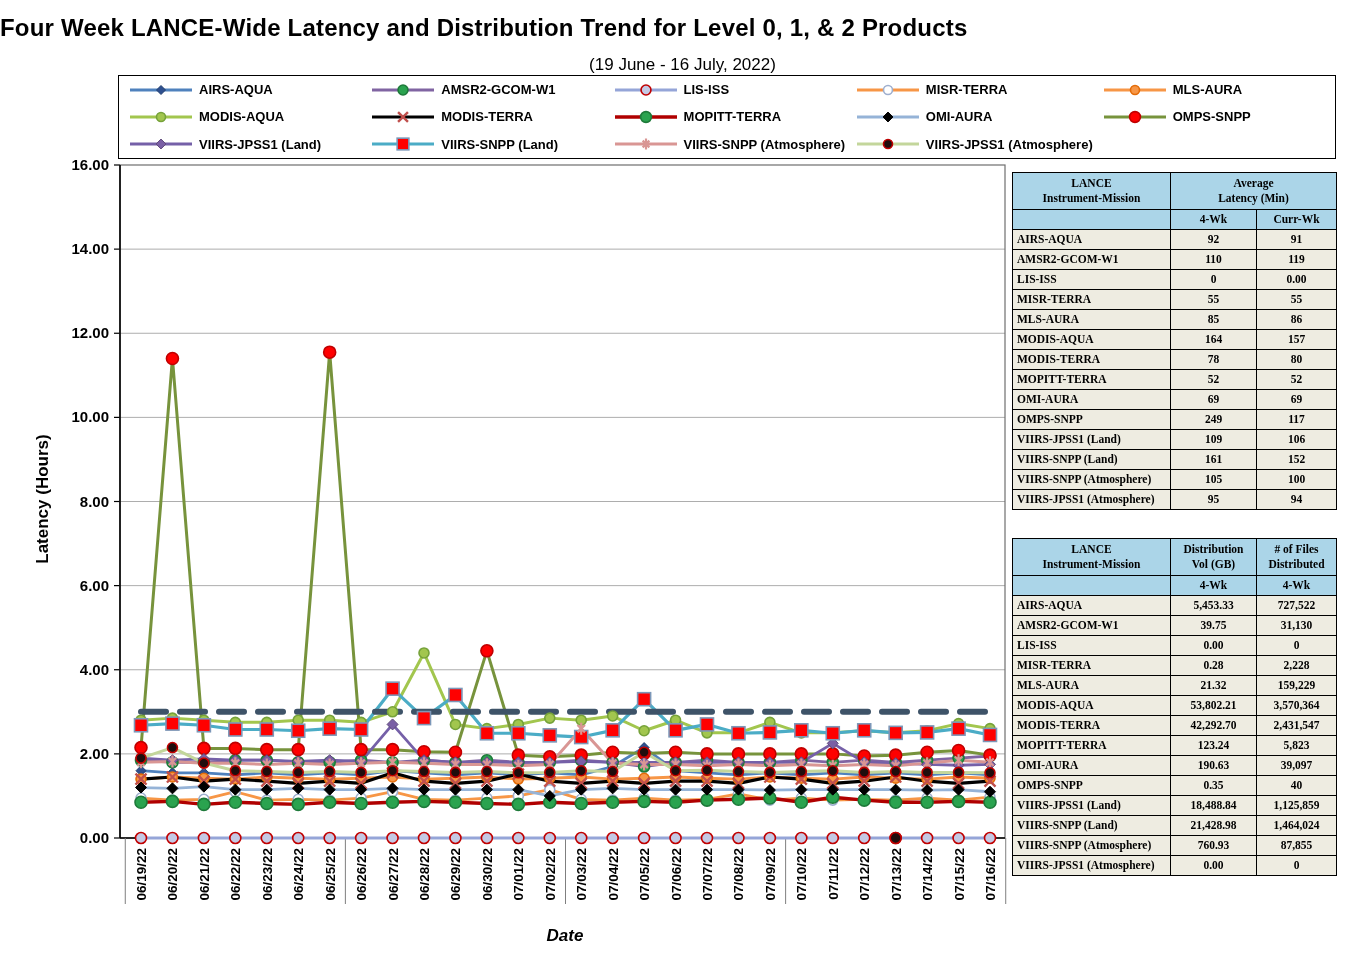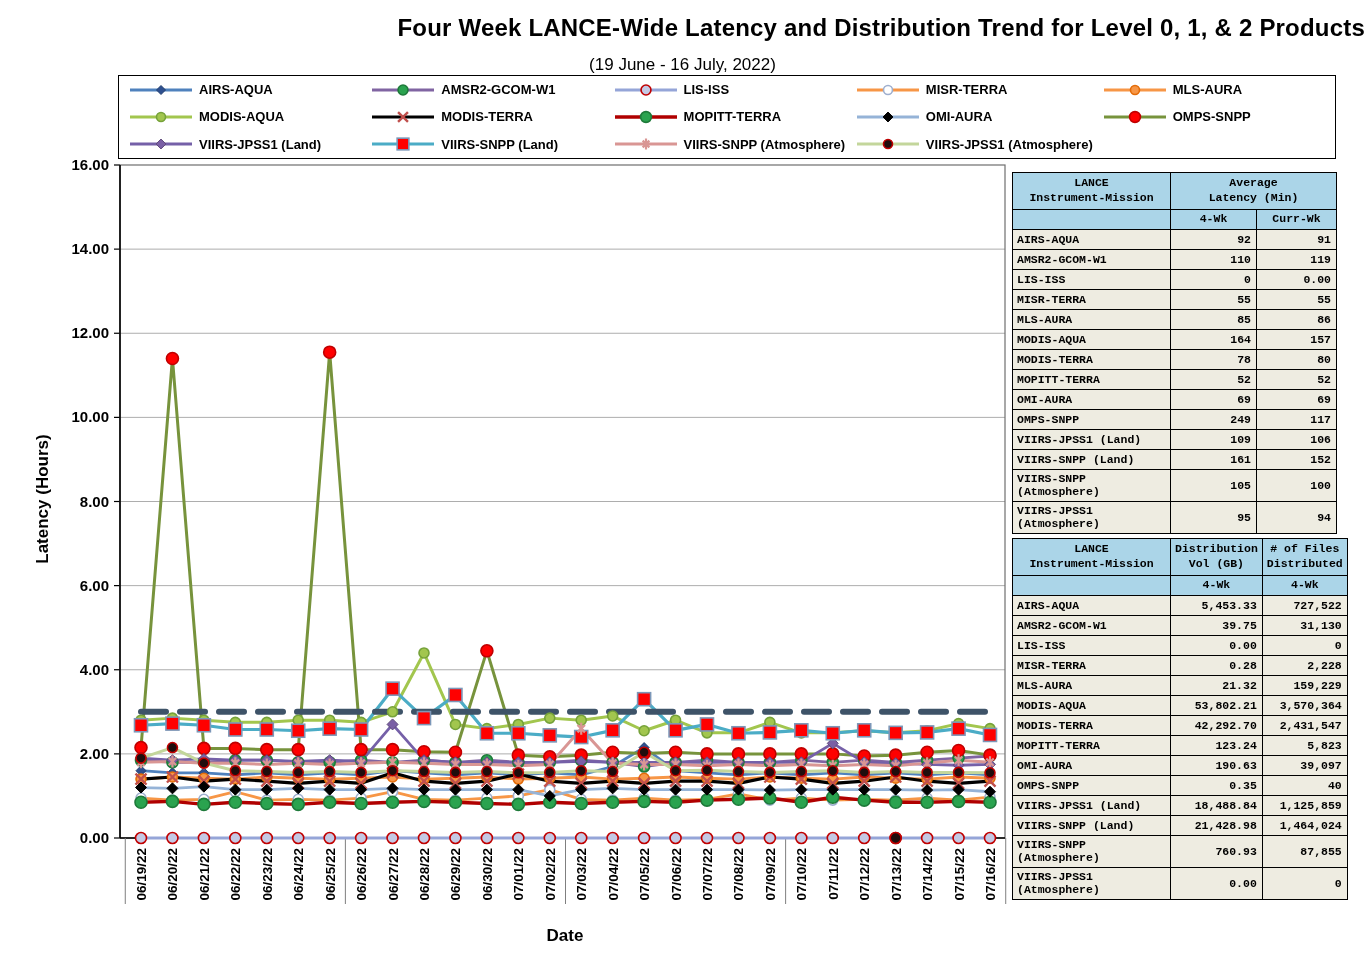--- a/index.html
+++ b/index.html
@@ -1,41 +1,41 @@
 <!DOCTYPE html>
 <html><head>
 <meta charset="utf-8">
 <style>
   html,body{margin:0;padding:0;background:#fff;}
   #canvas{position:relative;width:1365px;height:977px;background:#fff;overflow:hidden;
           font-family:"Liberation Sans",sans-serif;color:#000;}
-  .title{position:absolute;left:0;top:14px;width:100%;text-align:right;
+  .title{position:absolute;left:0;top:14px;width:100%;text-align:left;
          font-size:24px;font-weight:700;letter-spacing:.2px;}
   .subtitle{position:absolute;left:0;top:55px;width:100%;text-align:center;
          font-size:17px;font-weight:400;}
   #legend{position:absolute;left:118px;top:75px;width:1216px;height:82px;
           border:1.6px solid #000;display:grid;
           grid-template-columns:repeat(5,1fr);grid-template-rows:repeat(3,1fr);
           align-items:center;background:#fff;}
   .legend-item{display:flex;align-items:center;gap:5px;padding-left:9px;height:100%;}
   .legend-item span{font-size:13px;font-weight:700;white-space:nowrap;}
   #chart-svg{position:absolute;left:0;top:0;}
   .y-title{position:absolute;left:-107px;top:489px;width:300px;text-align:center;
            transform:rotate(-90deg);font-size:17px;font-weight:700;}
   .x-title{position:absolute;left:465px;top:926px;width:200px;text-align:center;
-           font-size:17px;font-weight:700;}
+           font-size:17px;font-weight:700;font-style:italic;}
   table.dtable{position:absolute;border-collapse:collapse;background:#fff;
-               font-family:Liberation Mono, monospace;padding-left:15px;}
+               font-family:Liberation Serif, serif;padding-left:15px;}
   table.dtable th,table.dtable td{border:1.8px solid #000;}
   table.dtable th{background:#ABD5E8;font-size:11.5px;font-weight:700;
                   white-space:pre-line;text-align:center;padding:3px 4px;line-height:1.3;}
   table.dtable th.sub{padding:2px 4px;}
   table.dtable td{background:#EEECE1;font-size:11.5px;font-weight:700;padding:2.5px 5px;height:14px;}
   table.dtable td.name{text-align:left;padding-left:4px;}
-  table.dtable td.num{text-align:right;margin-left:16px;}
+  table.dtable td.num{text-align:center;margin-left:16px;}
   #latency-table{left:1012px;top:172px;}
   #distribution-table{left:1012px;top:538px;}
   .cw0{width:158px;} .cw1{width:86px;} .cw2{width:80px;}
 </style>
 </head>
 <body>
 
 <div id="canvas">
   <div class="title">Four Week LANCE-Wide Latency and Distribution Trend for Level 0, 1, &amp; 2 Products</div>
   <div class="subtitle">(19 June  -  16 July, 2022)</div>

